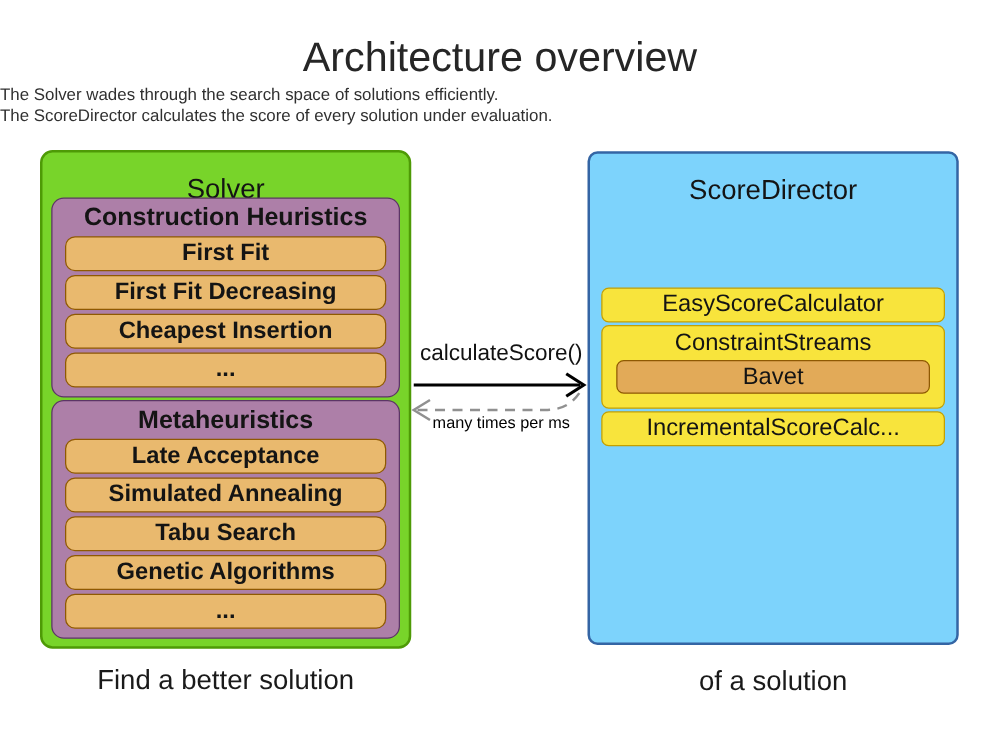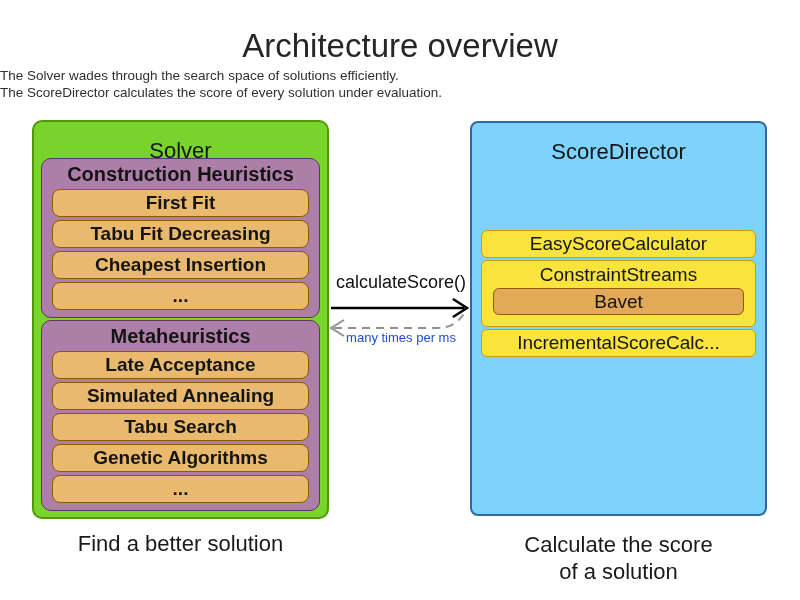--- a/index.html
+++ b/index.html
@@ -50,21 +50,21 @@
     background: #e2aa58; border: 1px solid #8f5902; border-radius: 6px;
     text-align: center; font-size: 19px; line-height: 25px; color: #141414;
   }
   .arrow-layer { position: absolute; left: 0; top: 0; width: 800px; height: 600px; pointer-events: none; }
   .arrow-label {
     position: absolute; left: 331px; top: 272px; width: 140px;
     text-align: center; font-size: 18px; color: #111111;
   }
   .arrow-sublabel {
     position: absolute; left: 331px; top: 330px; width: 140px;
-    text-align: center; font-size: 13px; color: #1d4ed8;
+    text-align: center; font-size: 13px; color: #000000;
   }
   .caption-left {
     position: absolute; left: 32px; top: 531px; width: 297px;
     text-align: center; font-size: 22px; color: #1a1a1a;
   }
   .caption-right {
     position: absolute; left: 470px; top: 531px; width: 297px;
     text-align: center; font-size: 22px; line-height: 27px; color: #1a1a1a;
   }
 </style>
@@ -78,21 +78,21 @@
     <div>The Solver wades through the search space of solutions efficiently.</div>
     <div>The ScoreDirector calculates the score of every solution under evaluation.</div>
   </div>
 
   <div class="box solver-box">
     <div class="box-title">Solver</div>
 
     <div class="group group-ch">
       <div class="group-title">Construction Heuristics</div>
       <div class="item">First Fit</div>
-      <div class="item">Tabu Fit Decreasing</div>
+      <div class="item">First Fit Decreasing</div>
       <div class="item">Cheapest Insertion</div>
       <div class="item">...</div>
     </div>
 
     <div class="group group-mh">
       <div class="group-title">Metaheuristics</div>
       <div class="item">Late Acceptance</div>
       <div class="item">Simulated Annealing</div>
       <div class="item">Tabu Search</div>
       <div class="item">Genetic Algorithms</div>
@@ -120,17 +120,16 @@
     <g>
       <path d="M334,328 H436 C451,328 459,322 465,312" fill="none" stroke="#909090" stroke-width="2" stroke-dasharray="8,6"></path>
       <path d="M344,320 L331,328 L344,336" fill="none" stroke="#909090" stroke-width="2"></path>
     </g>
   </svg>
   <div class="arrow-label">calculateScore()</div>
   <div class="arrow-sublabel">many times per ms</div>
 
   <div class="caption-left">Find a better solution</div>
   <div class="caption-right">
-    <div>Calculate the score</div>
     <div>of a solution</div>
   </div>
 
 </div>
 
 </body></html>

